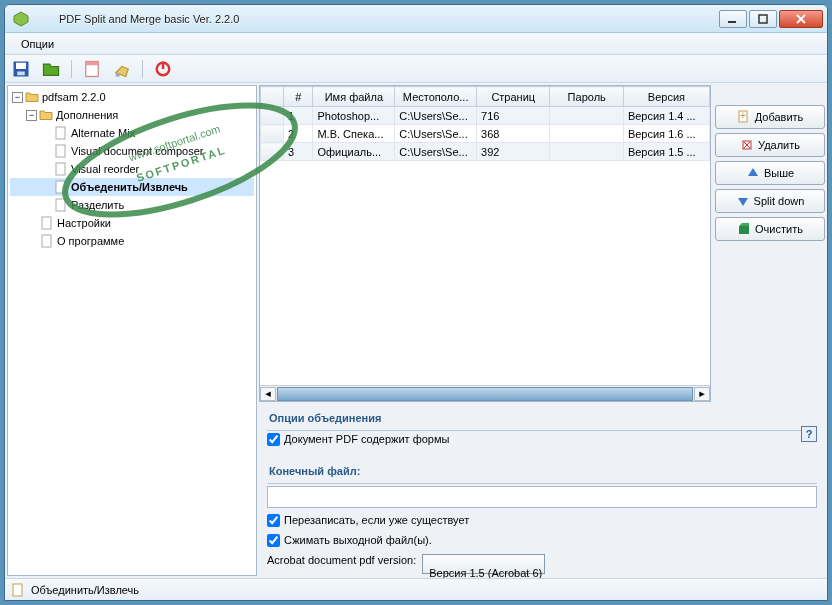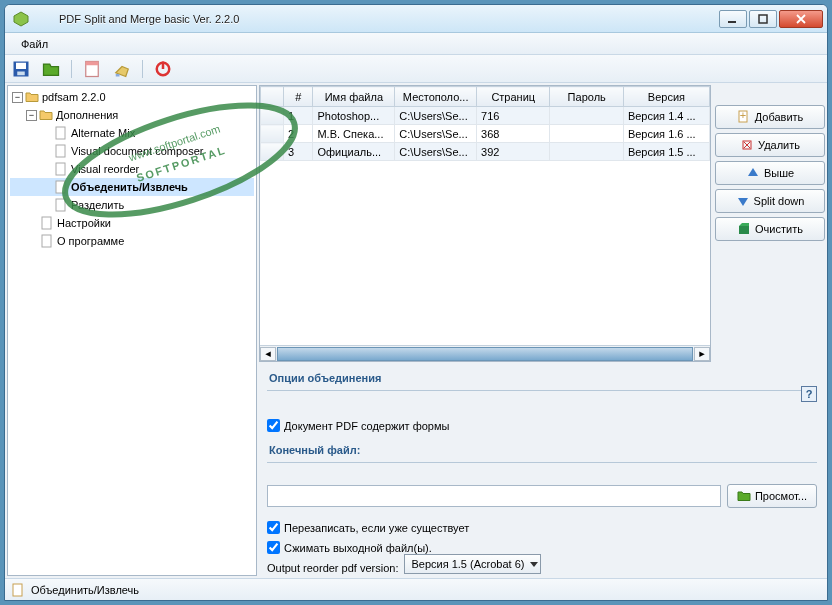--- a/index.html
+++ b/index.html
@@ -31,27 +31,27 @@
 table { border-collapse: collapse; width: 100%; }
 th { background: linear-gradient(#f9fbfd,#e6edf4); border: 1px solid #c4d1dd; padding: 2px 4px; font-weight: normal; height: 20px; }
 td { border: 1px solid #e0e6ec; padding: 2px 4px; height: 18px; white-space: nowrap; overflow: hidden; }
 tr.row1 td { background:#eef4fa; }
 .hscroll { height: 16px; background: linear-gradient(#eef2f6,#dde5ed); border-top: 1px solid #c4d1dd; display:flex; align-items:center; }
 .hscroll .arrow{ width:16px; height:14px; border:1px solid #b0bdc9; background:#f4f7fa; display:flex; align-items:center; justify-content:center; cursor:pointer; }
 .hscroll .thumb { flex:1; margin:0 1px; height:14px; background:linear-gradient(#c3d8ea,#7aa9ce); border:1px solid #6b95b6; cursor:pointer; }
 .side-btns { width: 110px; display: flex; flex-direction: column; gap: 4px; padding-top: 20px; }
 .btn { height: 24px; background: linear-gradient(#fdfefe,#e7edf3); border: 1px solid #9aabbb; border-radius: 3px; display: flex; align-items: center; justify-content: center; gap: 4px; cursor: pointer; padding: 0 4px; }
 .glyph { width: 14px; height: 14px; display:inline-flex; align-items:center; justify-content:center; }
-.section-title { color: #2a5a8a; font-weight: bold; padding: 4px 2px 6px 2px; border-bottom: 1px solid #b6c8d8; margin-bottom: 21px; }
+.section-title { color: #2a5a8a; font-weight: bold; padding: 4px 2px 6px 2px; border-bottom: 1px solid #b6c8d8; margin-bottom: 2px; }
 .section { background: #eef2f6; padding: 6px 8px 2px 8px; position:relative; }
-.checkbox-row { display:flex; align-items:flex-end; gap:4px; height:20px; }
+.checkbox-row { display:flex; align-items:flex-start; gap:4px; height:20px; }
 .checkbox-row input { margin:0; }
 .outrow { display:flex; align-items:center; gap:6px; }
 .outrow input[type=text]{ flex:1; height:22px; border:1px solid #a8b8c8; padding:0 4px; background:#fff; }
-.select { display:inline-flex; align-items:center; border:1px solid #8a9aaa; background:linear-gradient(#fdfefe,#e7edf3); height:20px; padding:0 2px 0 6px; cursor:pointer; }
+.select { display:inline-flex; align-items:center; border:1px solid #8a9aaa; background:linear-gradient(#fdfefe,#e7edf3); height:20px; padding:12px 2px 0 6px; cursor:pointer;flex-direction:column; }
 .select .caret{ border-left:4px solid transparent; border-right:4px solid transparent; border-top:5px solid #333; margin-left:6px; }
 .help-icon { position:absolute; right:8px; top:24px; width:16px; height:16px; border:1px solid #5a7aa0; background:#e7f0f9; color:#2a5a8a; display:flex; align-items:center; justify-content:center; font-weight:bold; cursor:pointer; }
 .statusbar { height: 22px; background: linear-gradient(#f6f9fc,#e7eff6); border-top:1px solid #c9d8e6; display:flex; align-items:center; padding:0 6px; gap:6px; }
 .watermark { position:absolute; left:40px; top:90px; width:280px; height:140px; pointer-events:none; z-index:50; opacity:.85; }
 </style>
 </head>
 <body>
 
 <div class="window">
   <div class="titlebar">
@@ -74,21 +74,21 @@
         </div>
       <div class="tb-btn tb-close">
           <svg width="10" height="10">
             <path d="M1 1 L9 9 M9 1 L1 9" stroke="#fff" stroke-width="1.8"></path>
           </svg>
         </div>
     </div>
   </div>
 
   <div class="menubar">
-    <span>Файл</span>
+    <span>Опции</span>
   </div>
 
   <div class="toolbar">
     <span class="toolbar-btn"><svg viewBox="0 0 16 16">
           <rect x="2" y="2" width="12" height="12" fill="#2a5aaa"></rect>
           <rect x="4" y="3" width="8" height="5" fill="#fff"></rect>
           <rect x="5" y="10" width="6" height="3" fill="#cde"></rect>
         </svg></span>
     <span class="toolbar-btn"><svg viewBox="0 0 16 16">
           <path d="M2 4 h5 l1 2 h6 v7 h-12 z" fill="#5aaa2a" stroke="#3a7a1a"></path>
@@ -303,39 +303,31 @@
           <input type="checkbox" checked="" style="">
           <span>Документ PDF содержит формы</span>
         </div>
         <div class="help-icon">?</div>
       </div>
 
       <div class="section">
         <div class="section-title">Конечный файл:</div>
         <div class="outrow" style="margin-bottom:6px">
           <input type="text" value="" style="">
-          <div class="btn" style="width:90px">
-              <span class="glyph">
-                <svg viewBox="0 0 14 14">
-                  <path d="M1 3 h4 l1 1.5 h7 v7 h-12 z" fill="#5aaa2a" stroke="#3a7a1a"></path>
-                </svg>
-              </span>
-              <span>Просмот...</span>
-            </div>
         </div>
         <div class="checkbox-row">
           <input type="checkbox" checked="" style="">
           <span>Перезаписать, если уже существует</span>
         </div>
         <div class="checkbox-row">
           <input type="checkbox" checked="" style="">
           <span>Сжимать выходной файл(ы).</span>
         </div>
         <div class="checkbox-row" style="gap:6px">
-          <span>Output reorder pdf version:</span>
+          <span>Acrobat document pdf version:</span>
           <div class="select">
             <span>Версия 1.5 (Acrobat 6)</span>
             <span class="caret"></span>
           </div>
         </div>
       </div>
     </div>
   </div>
 
   <div class="statusbar">

